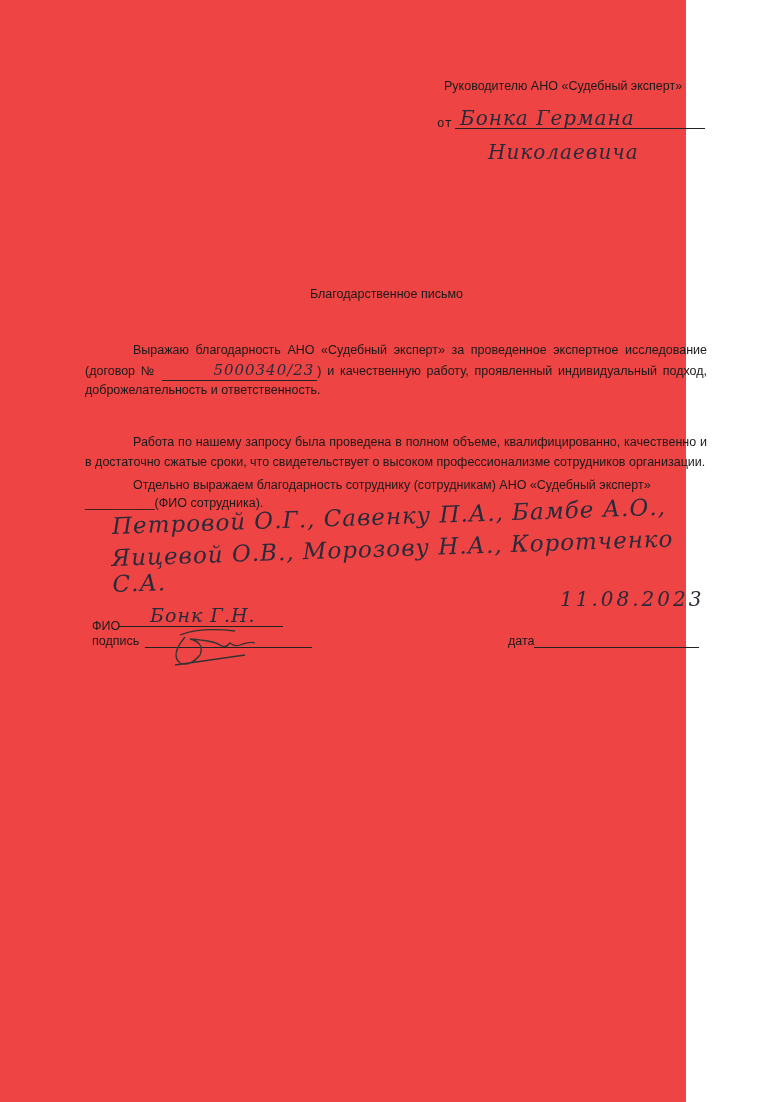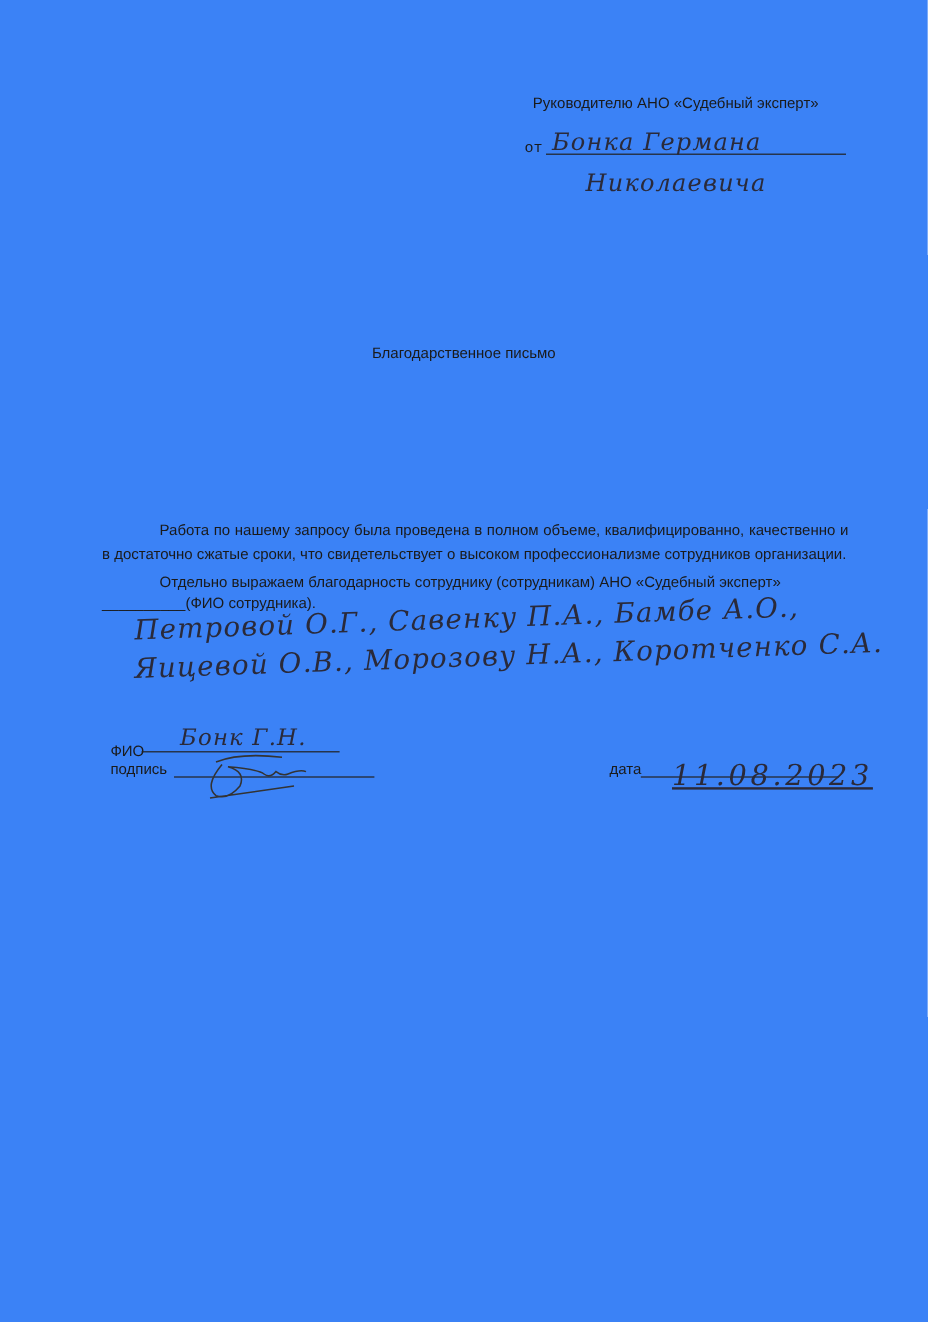--- a/index.html
+++ b/index.html
@@ -1,18 +1,18 @@
 <!DOCTYPE html>
 <html><head>
 <meta charset="utf-8">
 <style>
   html, body { margin:0; padding:0; background:#ffffff; }
   body { width:773px; height:1102px; position:relative; overflow:hidden;
          font-family:"Liberation Sans", "DejaVu Sans", sans-serif; color:#1a1a1a; }
-  .page { position:absolute; left:0; top:0; width:773px; height:1102px; background:#3b82f6; }
+  .page { position:absolute; left:0; top:0; width:686px; height:1102px; background:#ef4444; }
   .abs { position:absolute; }
   .printed { font-size:12.5px; line-height:19px; }
   .hand { font-family:"DejaVu Serif", "Liberation Serif", serif; font-style:italic;
           color:#2a2a3a; letter-spacing:1px; }
   .para { position:absolute; left:85px; width:622px; font-size:12.5px; line-height:19.5px;
           text-align:justify; text-indent:48px; }
   .uline { display:inline-block; border-bottom:1px solid #222; }
 </style>
 </head>
 <body>
@@ -21,20 +21,24 @@
 
   <div class="abs printed" style="left:444px; top:77px;">Руководителю АНО «Судебный эксперт»</div>
 
   <div class="abs printed" style="left:437px; top:115px;font-family:Liberation Mono, monospace;">от</div>
   <div class="abs" style="left:455px; top:128px; width:250px; border-bottom:1px solid #222;"></div>
   <div class="abs hand" style="left:460px; top:106px; font-size:20px;">Бонка Германа</div>
   <div class="abs hand" style="left:488px; top:140px; font-size:20px;text-align:right;">Николаевича</div>
 
   <div class="abs printed" style="left:0; width:773px; text-align:center; top:285px;">Благодарственное письмо</div>
 
+  <div class="para" style="top:341px;">
+    <span>Выражаю благодарность АНО «Судебный эксперт» за проведенное экспертное исследование (договор №</span>
+    <span class="hand uline" style="font-size:15px; padding:0 3px;">5000340/23</span><span>) и качественную работу, проявленный индивидуальный подход, доброжелательность и ответственность.</span>
+  </div>
 
   <div class="para" style="top:408px;margin-top:25px;">Работа по нашему запросу была проведена в полном объеме, квалифицированно, качественно и в достаточно сжатые сроки, что свидетельствует о высоком профессионализме сотрудников организации.</div>
 
   <div class="para" style="top:476px;">
     <span>Отдельно выражаем благодарность сотруднику (сотрудникам) АНО «Судебный эксперт»</span>
   </div>
   <div class="abs printed" style="left:85px; top:494px;">
     <span>__________</span><span>(ФИО сотрудника).</span>
   </div>
 
@@ -46,15 +50,15 @@
   <div class="abs hand" style="left:150px; top:604px; font-size:19px;">Бонк Г.Н.</div>
 
   <div class="abs printed" style="left:92px; top:632px;">подпись</div>
   <div class="abs" style="left:145px; top:647px; width:167px; border-bottom:1px solid #222;"></div>
   <svg class="abs" style="left:160px; top:625px;" width="100" height="45" viewBox="0 0 100 45">
     <path d="M20 10 Q40 2 75 6 M25 12 Q10 30 20 38 Q30 42 40 30 Q45 18 30 14 Q55 16 60 20 Q65 24 70 18 Q75 22 80 20 Q90 16 95 18 M15 40 Q50 35 85 30" fill="none" stroke="#333" stroke-width="1.3"></path>
   </svg>
 
   <div class="abs printed" style="left:508px; top:632px;">дата</div>
   <div class="abs" style="left:534px; top:647px; width:165px; border-bottom:1px solid #222;"></div>
-  <div class="abs hand" style="left:560px; top:632px; font-size:24px; letter-spacing:3px;text-decoration:underline;">11.08.2023</div>
+  <div class="abs hand" style="left:560px; top:587px; font-size:20px; letter-spacing:3px;">11.08.2023</div>
 
 </div>
 
 </body></html>

